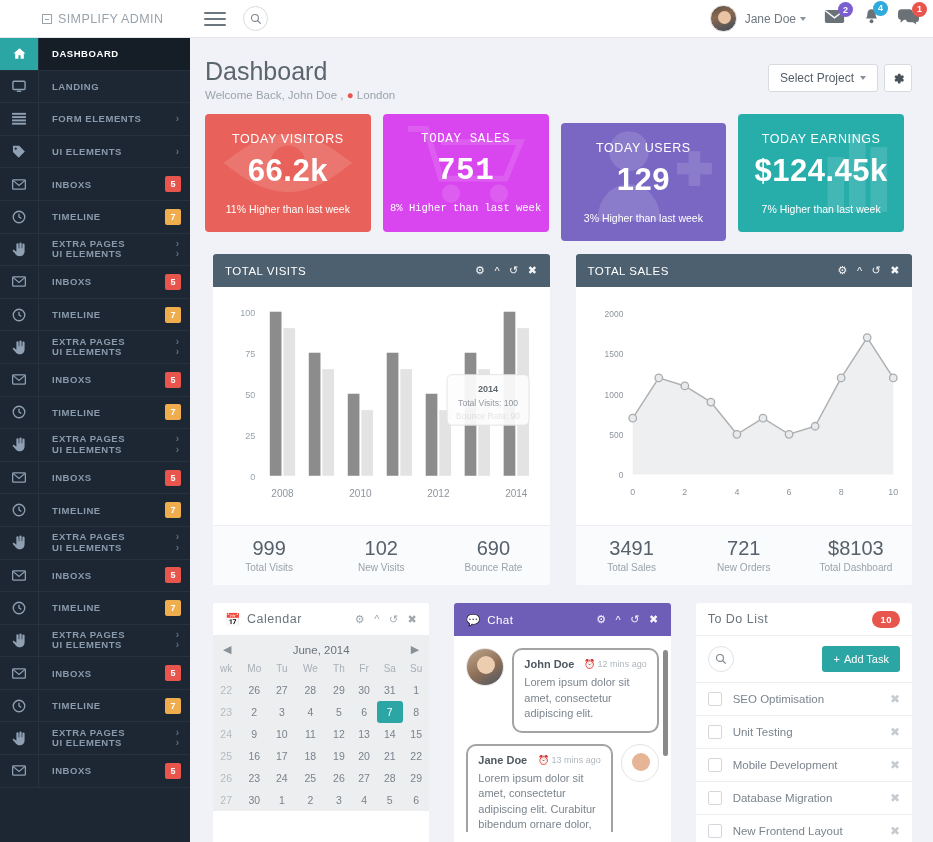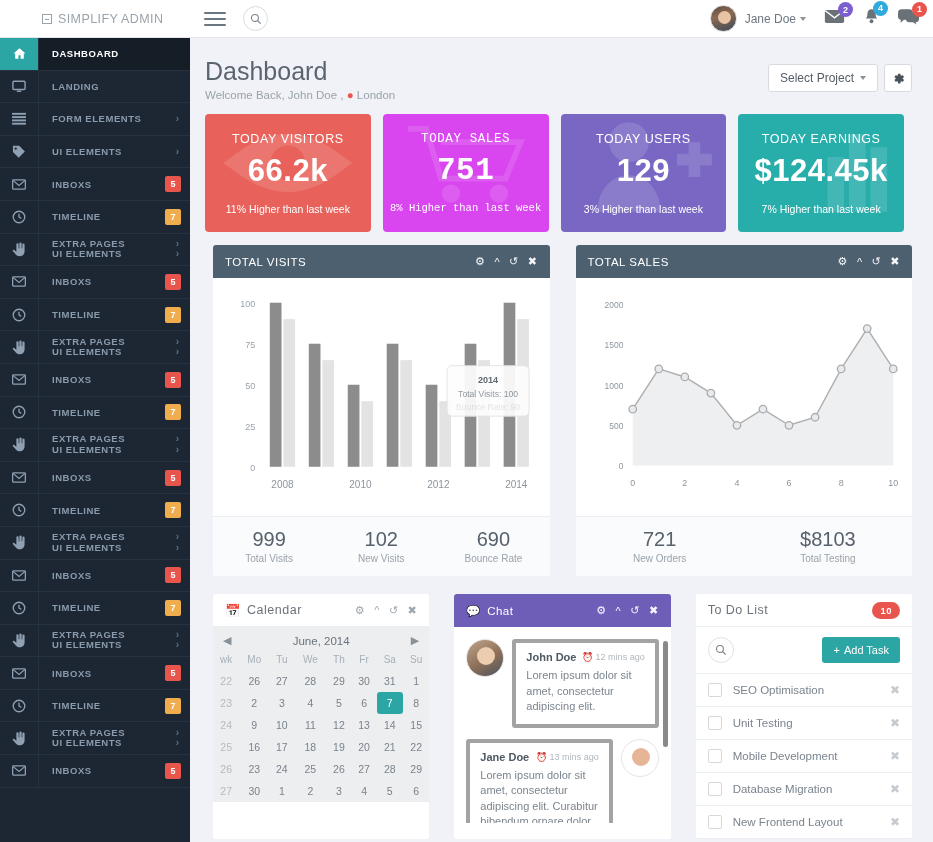--- a/index.html
+++ b/index.html
@@ -139,21 +139,21 @@
 
   
   .chat-body { padding: 12px 12px 8px; position: relative; height: 196px; overflow: hidden; }
   .chat-row { display: flex; gap: 8px; margin-bottom: 11px; }
   .chat-av { width: 38px; height: 38px; border-radius: 50%; flex-shrink: 0; position:relative; overflow:hidden; border:1px solid #e4e4e4;}
   .av-a { background: linear-gradient(150deg,#bfa58c,#8d6f58 55%,#4a5562); }
   .av-a:after{content:"";position:absolute;left:10px;top:7px;width:18px;height:18px;border-radius:50%;background:#eccdb0;}
   .av-b { background: linear-gradient(150deg,#6b4a35,#a8advf 0%,#55433a 60%,#3c4450); }
   .av-b:after{content:"";position:absolute;left:10px;top:8px;width:18px;height:18px;border-radius:50%;background:#e6b596;}
   .bubble {
-    border: 4px solid #a3a3a3; border-radius: 3px; padding: 8px 10px 9px;
+    border: 2px solid #a3a3a3; border-radius: 10px; padding: 8px 10px 9px;
     flex: 1; position: relative; background: #fff;
   }
   .bub-head { display: flex; align-items: center; margin-bottom: 5px; }
   .bub-name { font-size: 11px; font-weight: bold; color: #4f5962; }
   .bub-time { margin-left: auto; font-size: 9px; color: #b0b7bd; }
   .bub-text { font-size: 11px; color: #7c858e; line-height: 15.5px; }
   .chat-scroll { position:absolute; right:3px; top:14px; width:5px; height:106px; background:#8a8a8a; border-radius:3px;}
 
   
   .todo-badge { margin-left:auto; background:#e8554d; color:#fff; font-size:9.5px; font-weight:bold;
@@ -555,21 +555,21 @@
       <div class="stat" style="background: #d946ef; font-family: Liberation Mono, monospace;">
         <div class="stat-wm"><svg viewBox="0 0 200 118">
             <path d="M30 18h22l18 60h78l18-44H70" fill="none" stroke="#fff" stroke-width="7"></path>
             <circle cx="82" cy="96" r="11" fill="#fff"></circle>
             <circle cx="140" cy="96" r="11" fill="#fff"></circle>
           </svg></div>
         <div class="stat-title">TODAY SALES</div>
         <div class="stat-val">751</div>
         <div class="stat-sub">8% Higher than last week</div>
       </div>
-      <div class="stat" style="background: rgb(122, 103, 196);">
+      <div class="stat" style="background: rgb(122, 103, 196); margin-top: 9px;">
         <div class="stat-wm"><svg viewBox="0 0 200 118">
             <circle cx="82" cy="34" r="24" fill="#fff"></circle>
             <path d="M44 118c0-26 17-44 38-44s38 18 38 44z" fill="#fff"></path>
             <rect x="140" y="48" width="42" height="14" fill="#fff"></rect>
             <rect x="154" y="34" width="14" height="42" fill="#fff"></rect>
           </svg></div>
         <div class="stat-title">TODAY USERS</div>
         <div class="stat-val">129</div>
         <div class="stat-sub">3% Higher than last week</div>
       </div>
@@ -679,26 +679,30 @@
             <text x="52" y="208" font-size="9.5" fill="#8d959c" text-anchor="middle" font-family="Liberation Sans">0</text>
             <text x="107.6" y="208" font-size="9.5" fill="#8d959c" text-anchor="middle" font-family="Liberation Sans">2</text>
             <text x="163.2" y="208" font-size="9.5" fill="#8d959c" text-anchor="middle" font-family="Liberation Sans">4</text>
             <text x="218.79999999999998" y="208" font-size="9.5" fill="#8d959c" text-anchor="middle" font-family="Liberation Sans">6</text>
             <text x="274.4" y="208" font-size="9.5" fill="#8d959c" text-anchor="middle" font-family="Liberation Sans">8</text>
             <text x="330" y="208" font-size="9.5" fill="#8d959c" text-anchor="middle" font-family="Liberation Sans">10</text>
           </svg>
       </div>
       <div class="panel-foot">
           <div class="foot-cell">
+            <div class="foot-val">3491</div>
+            <div class="foot-lab">Total Sales</div>
+          </div>
+          <div class="foot-cell">
             <div class="foot-val">721</div>
             <div class="foot-lab">New Orders</div>
           </div>
           <div class="foot-cell">
             <div class="foot-val">$8103</div>
-            <div class="foot-lab">Total Testing</div>
+            <div class="foot-lab">Total Dashboard</div>
           </div>
         </div>
     </div>
   </div>
 
   <div id="bottom">
 
     <div class="bcol panel">
       <div class="panel-head white">
         <span style="margin-right:6px">📅</span>

